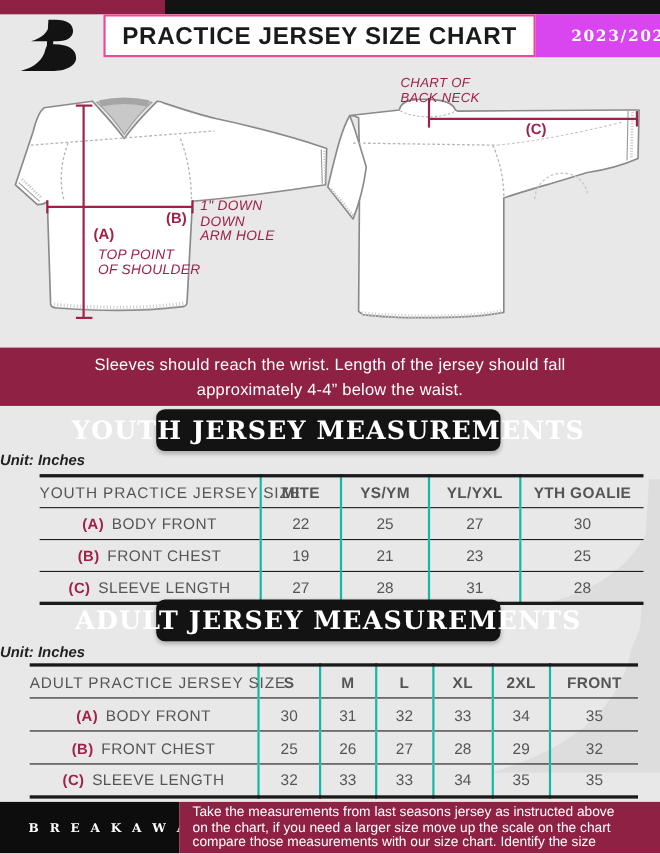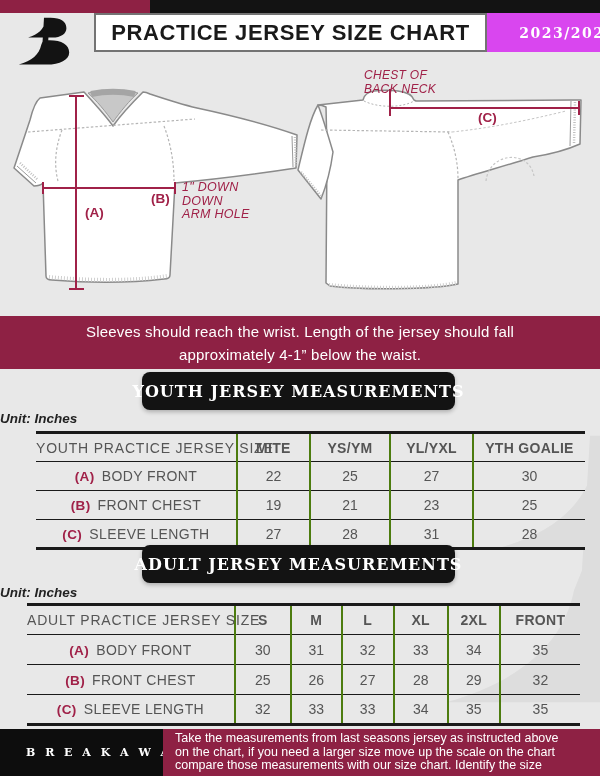--- a/index.html
+++ b/index.html
@@ -4,49 +4,49 @@
 <style>
   html,body{margin:0;padding:0;}
   #page{position:relative;width:600px;height:776px;background:#E8E8E8;overflow:hidden;
         font-family:"Liberation Sans",sans-serif;-webkit-font-smoothing:antialiased;}
   .abs{position:absolute;}
   .slab{font-family:"DejaVu Serif",serif;font-weight:700;}
 
   
   .topbar-maroon{left:0;top:0;width:150px;height:13px;background:#8E2144;}
   .topbar-black{left:150px;top:0;width:450px;height:13px;background:#131313;}
-  .title-box{left:94px;top:13px;width:393px;height:39px;background:#ffffff;border:2px solid #737373;
+  .title-box{left:94px;top:13px;width:393px;height:39px;background:#ffffff;border:2px solid #ec4899;
              box-sizing:border-box;display:flex;align-items:center;justify-content:center;}
   .title-box span{font-size:22px;font-weight:bold;color:#1a1a1a;letter-spacing:0.6px;white-space:nowrap;}
   .season-box{left:487px;top:13px;width:113px;height:39px;background:#d946ef;display:flex;
               align-items:center;justify-content:center;padding-left:24px;}
   .season-box span{font-size:14px;color:#fff;letter-spacing:1.5px;white-space:nowrap;}
 
   
   .ann{color:#A02148;font-style:italic;font-size:12.5px;line-height:13.5px;letter-spacing:0.3px;z-index:3;}
   .ann-key{color:#A02148;font-weight:bold;font-style:normal;font-size:13.5px;z-index:3;}
 
   
   .notice{left:0;top:316px;width:600px;height:53px;background:#8E2144;display:flex;flex-direction:column;
           align-items:center;justify-content:center;z-index:2;}
   .notice div{color:#fff;font-size:15px;line-height:23px;letter-spacing:0.2px;white-space:nowrap;}
 
   
   .section-banner{width:313px;height:38px;background:#131313;border-radius:8px;display:flex;align-items:center;
                   justify-content:center;box-shadow:0 2px 4px rgba(0,0,0,0.25);z-index:2;}
-  .section-banner span{color:#fff;font-size:16px;letter-spacing:1px;white-space:nowrap;}
+  .section-banner span{color:#fff;font-size:23px;letter-spacing:1px;white-space:nowrap;}
   .unit-line{width:600px;font-style:italic;font-weight:bold;font-size:13.5px;color:#222;z-index:2;}
 
   
   table.size-table{border-collapse:collapse;table-layout:fixed;z-index:2;position:absolute;
                    border-top:3px solid #1a1a1a;border-bottom:3px solid #1a1a1a;}
   table.size-table td{border-bottom:1.5px solid #1a1a1a;padding:0;vertical-align:middle;
                       font-size:14px;color:#555;text-align:center;}
   table.size-table tr:last-child td{border-bottom:none;margin-top:44px;}
-  table.size-table td + td{border-left:2px solid #4d7c0f;}
+  table.size-table td + td{border-left:2px solid #14b8a6;}
   td.row-label{text-align:left;padding-left:14px;font-size:13px;color:#3a3a3a;letter-spacing:0.4px;white-space:nowrap;}
   td.col-head{font-weight:bold;color:#1a1a1a;font-size:14px;letter-spacing:0.3px;}
   td.table-title{text-align:center;font-size:13px;color:#4a4a4a;letter-spacing:0.8px;white-space:nowrap;}
   .rk{color:#A02148;font-weight:bold;margin-right:7px;font-size:13.5px;}
 
   
   .footer-black{left:0;top:729px;width:163px;height:47px;background:#0d0d0d;display:flex;align-items:center;z-index:2;}
   .footer-maroon{left:163px;top:729px;width:437px;height:47px;background:#8E2144;display:flex;flex-direction:column;
                  justify-content:center;padding-left:12px;box-sizing:border-box;z-index:2;}
   .footer-maroon div{color:#fff;font-size:12.5px;line-height:13.6px;white-space:nowrap;}
@@ -140,35 +140,39 @@
 
       <g stroke="#A02148" stroke-width="2">
         <path d="M 390,108 L 579,108"></path>
           <path d="M 390,89 L 390,116"></path>
           <path d="M 579,101 L 579,115"></path>
       </g>
     </g>
   </svg>
 
   <div class="abs ann-key" style="left:85px;top:205px;">(A)</div>
+  <div class="abs ann" style="left:89px;top:225px;">
+    <div>TOP POINT</div>
+    <div>OF SHOULDER</div>
+  </div>
   <div class="abs ann-key" style="left:151px;top:191px;">(B)</div>
   <div class="abs ann" style="left:182px;top:181px;">
     <div>1" DOWN</div>
     <div>DOWN</div>
     <div>ARM HOLE</div>
   </div>
   <div class="abs ann" style="left:364px;top:69px;font-size:12px;">
-    <div>CHEST OF</div>
+    <div>CHART OF</div>
     <div>BACK NECK</div>
   </div>
   <div class="abs ann-key" style="left:478px;top:110px;">(C)</div>
 
   <div class="abs notice">
     <div>Sleeves should reach the wrist. Length of the jersey should fall</div>
-    <div>approximately 4-1” below the waist.</div>
+    <div>approximately 4-4” below the waist.</div>
   </div>
 
   <div class="abs section-banner" style="left:142px;top:372px;">
     <span class="slab">YOUTH JERSEY MEASUREMENTS</span>
   </div>
   <div class="abs unit-line" style="left:0;top:411px;">Unit: Inches</div>
 
   <table class="size-table" style="left:36px;top:431px;width:549px;">
     <colgroup>
         <col style="width:36.6%">

